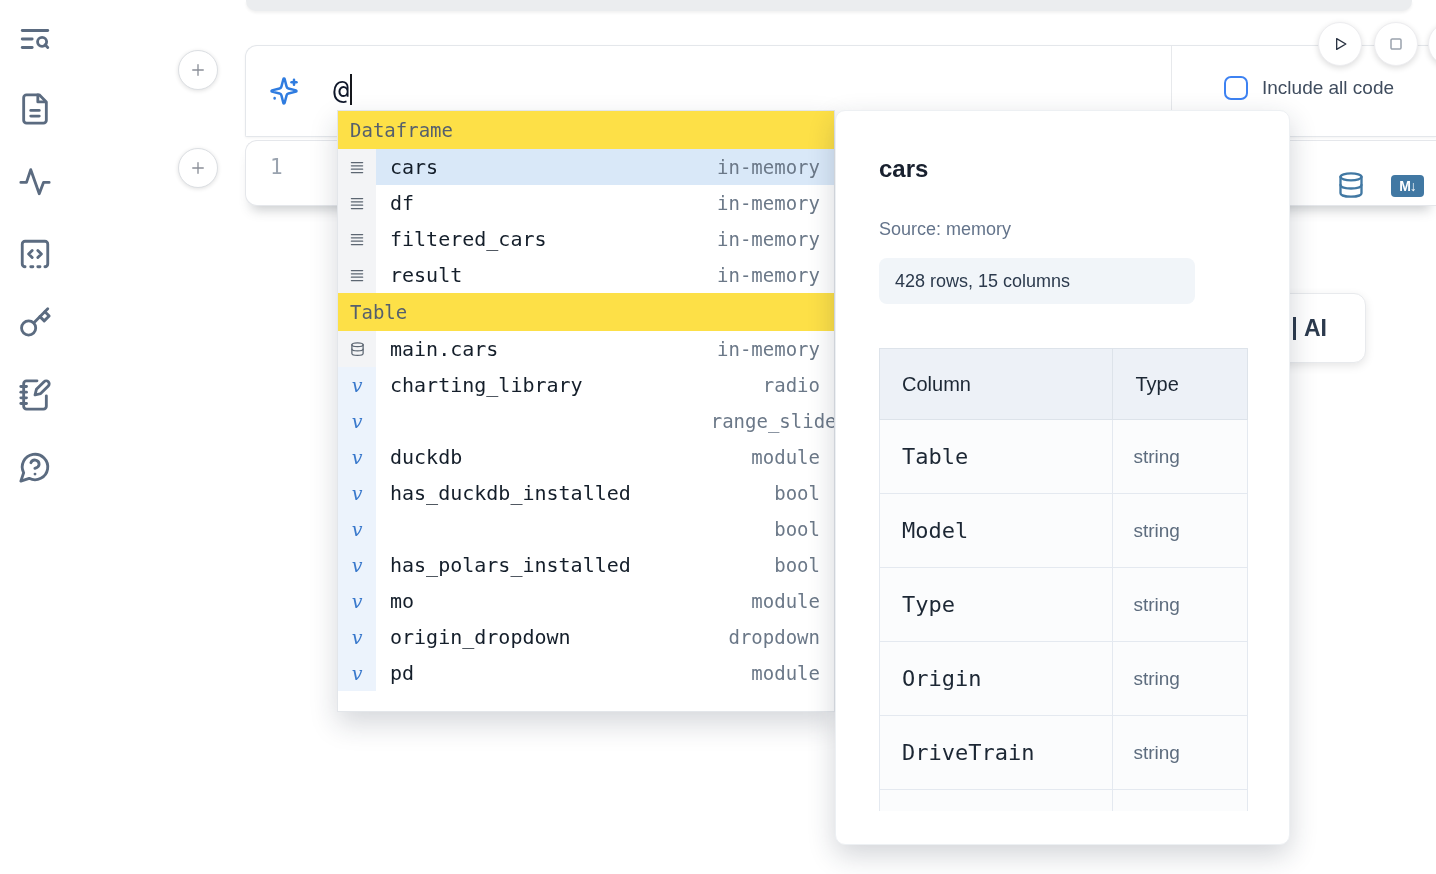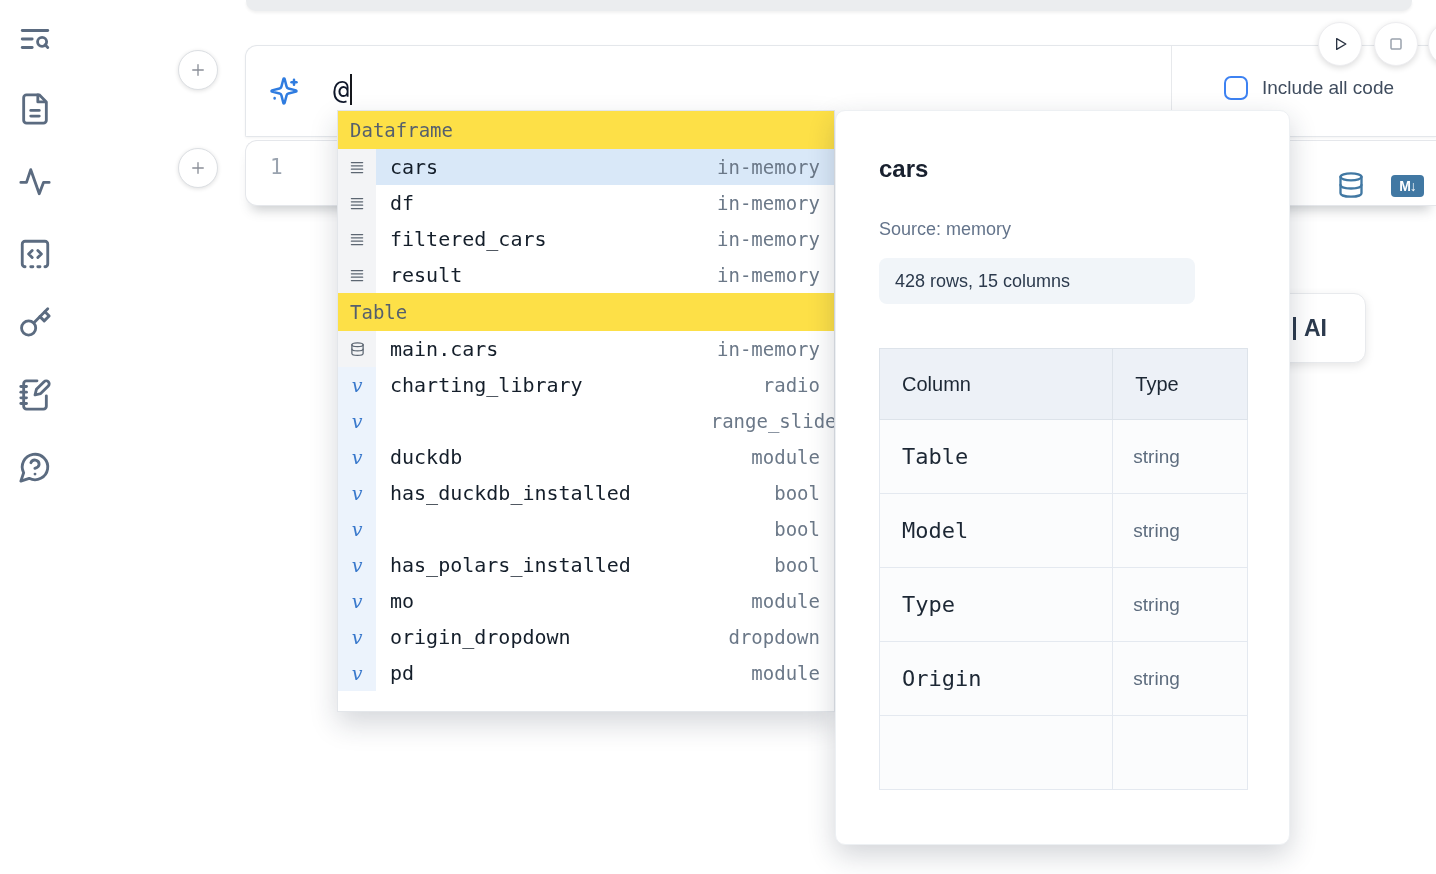--- a/index.html
+++ b/index.html
@@ -399,20 +399,24 @@
           </tr>
           <tr>
             <td>Type</td>
             <td class="type-cell">string</td>
           </tr>
           <tr>
             <td>Origin</td>
             <td class="type-cell">string</td>
           </tr>
           <tr>
+            <td>DriveTrain</td>
+            <td class="type-cell">string</td>
+          </tr>
+          <tr>
             <td></td>
             <td class="type-cell"></td>
           </tr>
         </tbody>
       </table>
     </div>
   </div>
 
 </div>
 

